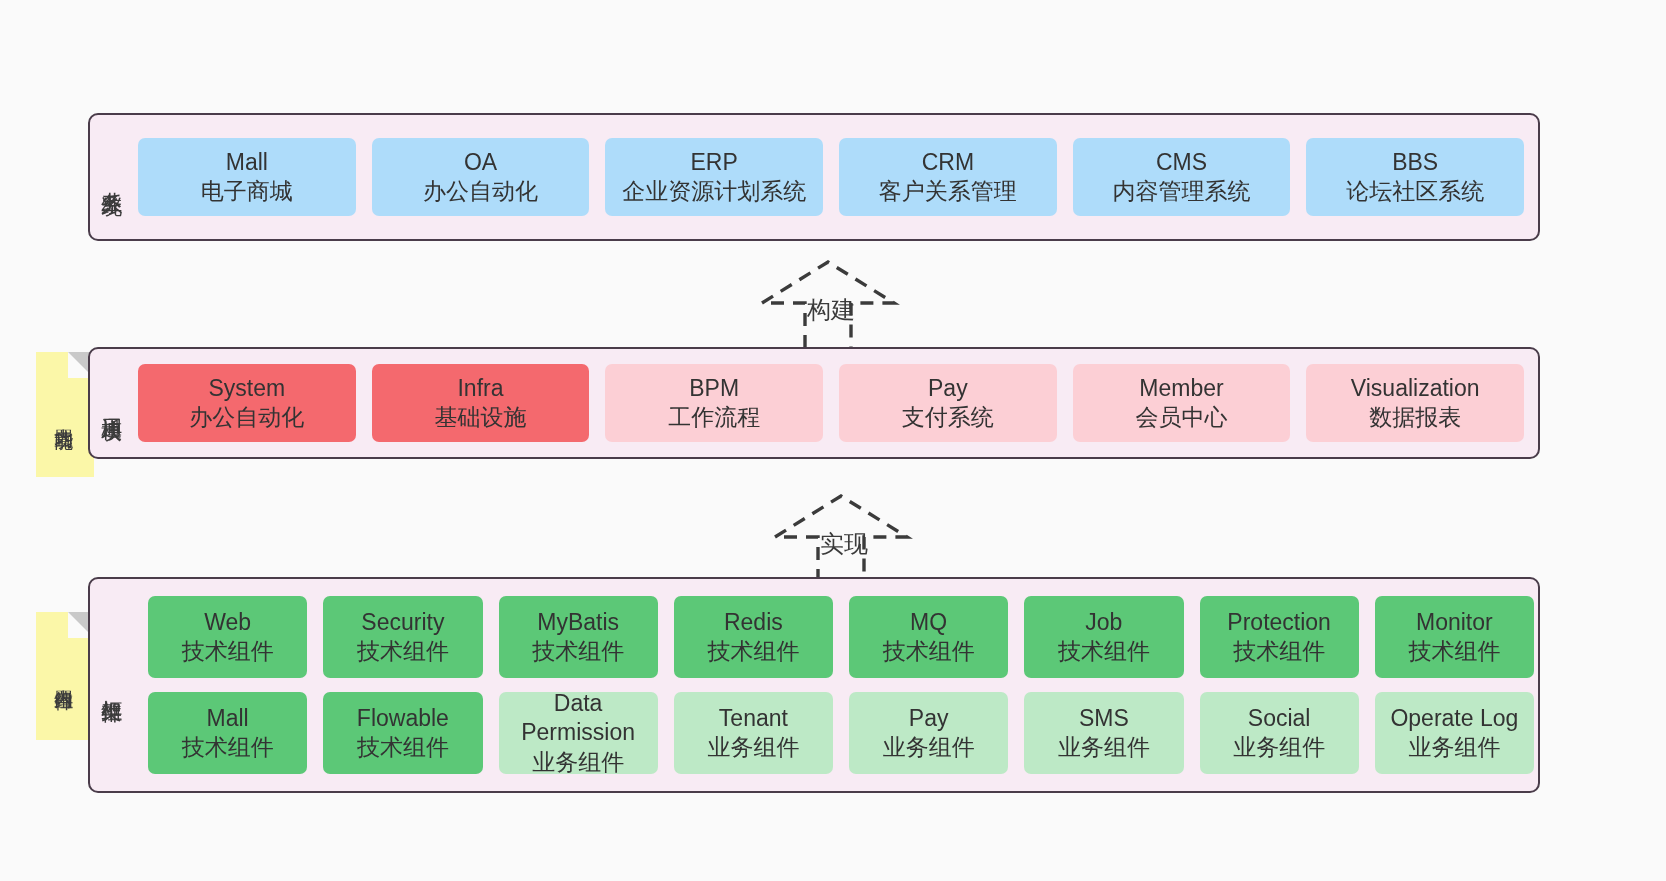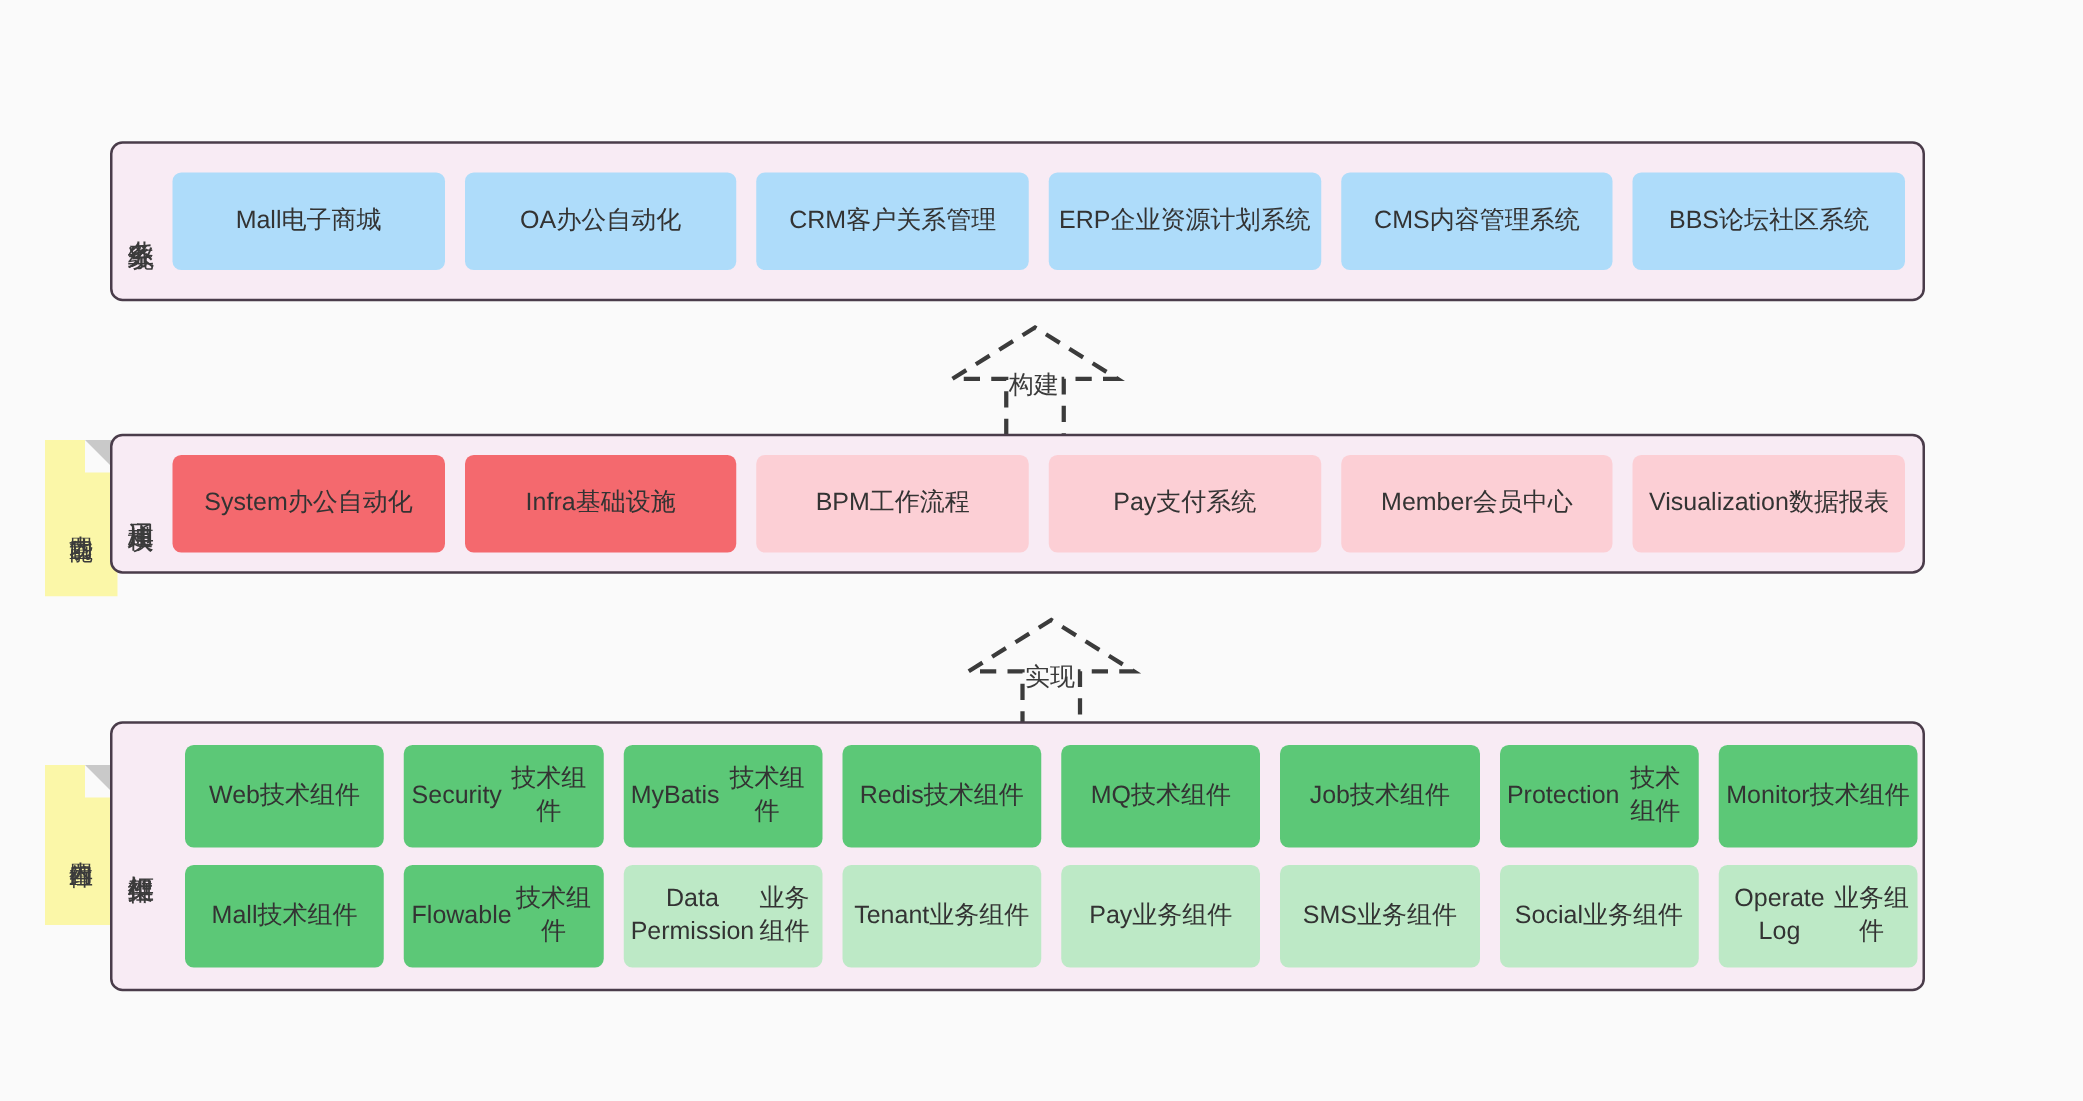--- a/index.html
+++ b/index.html
@@ -68,25 +68,25 @@
     gap: 16px;
     align-items: stretch;
     padding-left: 20px;
   }
 
   
   .card {
     flex: 1 1 0;
     border-radius: 7px;
     display: flex;
-    flex-direction: row;
+    flex-direction: column;
     align-items: center;
     justify-content: center;
     text-align: center;
-    font-size: 20px;
+    font-size: 23px;
     line-height: 1.28;
     color: #333333;
     padding: 4px 6px;
     box-sizing: border-box;
     user-select: none;
   }
   .card .t-en { display: block; }
   .card .t-cn { display: block; }
 
   .c-blue        { background: #aedcfa; }
@@ -136,21 +136,21 @@
     background: #fafafa;
   }
 
   
   .arrow {
     position: absolute;
     z-index: 2;
   }
   .arrow-label {
     position: absolute;
-    font-size: 20px;
+    font-size: 24px;
     color: #3b3b3b;
     background: transparent;
     white-space: nowrap;
     user-select: none;
   }
 </style>
 </head>
 <body>
 
 <div id="canvas">
@@ -160,26 +160,26 @@
     <div class="layer-body">
       <div class="card c-blue" style="height:78px;">
         <span class="t-en">Mall</span>
         <span class="t-cn">电子商城</span>
       </div>
       <div class="card c-blue" style="height:78px;">
         <span class="t-en">OA</span>
         <span class="t-cn">办公自动化</span>
       </div>
       <div class="card c-blue" style="height:78px;">
+        <span class="t-en">ERP</span>
+        <span class="t-cn">企业资源计划系统</span>
+      </div>
+      <div class="card c-blue" style="height:78px;">
         <span class="t-en">CRM</span>
         <span class="t-cn">客户关系管理</span>
-      </div>
-      <div class="card c-blue" style="height:78px;">
-        <span class="t-en">ERP</span>
-        <span class="t-cn">企业资源计划系统</span>
       </div>
       <div class="card c-blue" style="height:78px;">
         <span class="t-en">CMS</span>
         <span class="t-cn">内容管理系统</span>
       </div>
       <div class="card c-blue" style="height:78px;">
         <span class="t-en">BBS</span>
         <span class="t-cn">论坛社区系统</span>
       </div>
     </div>

